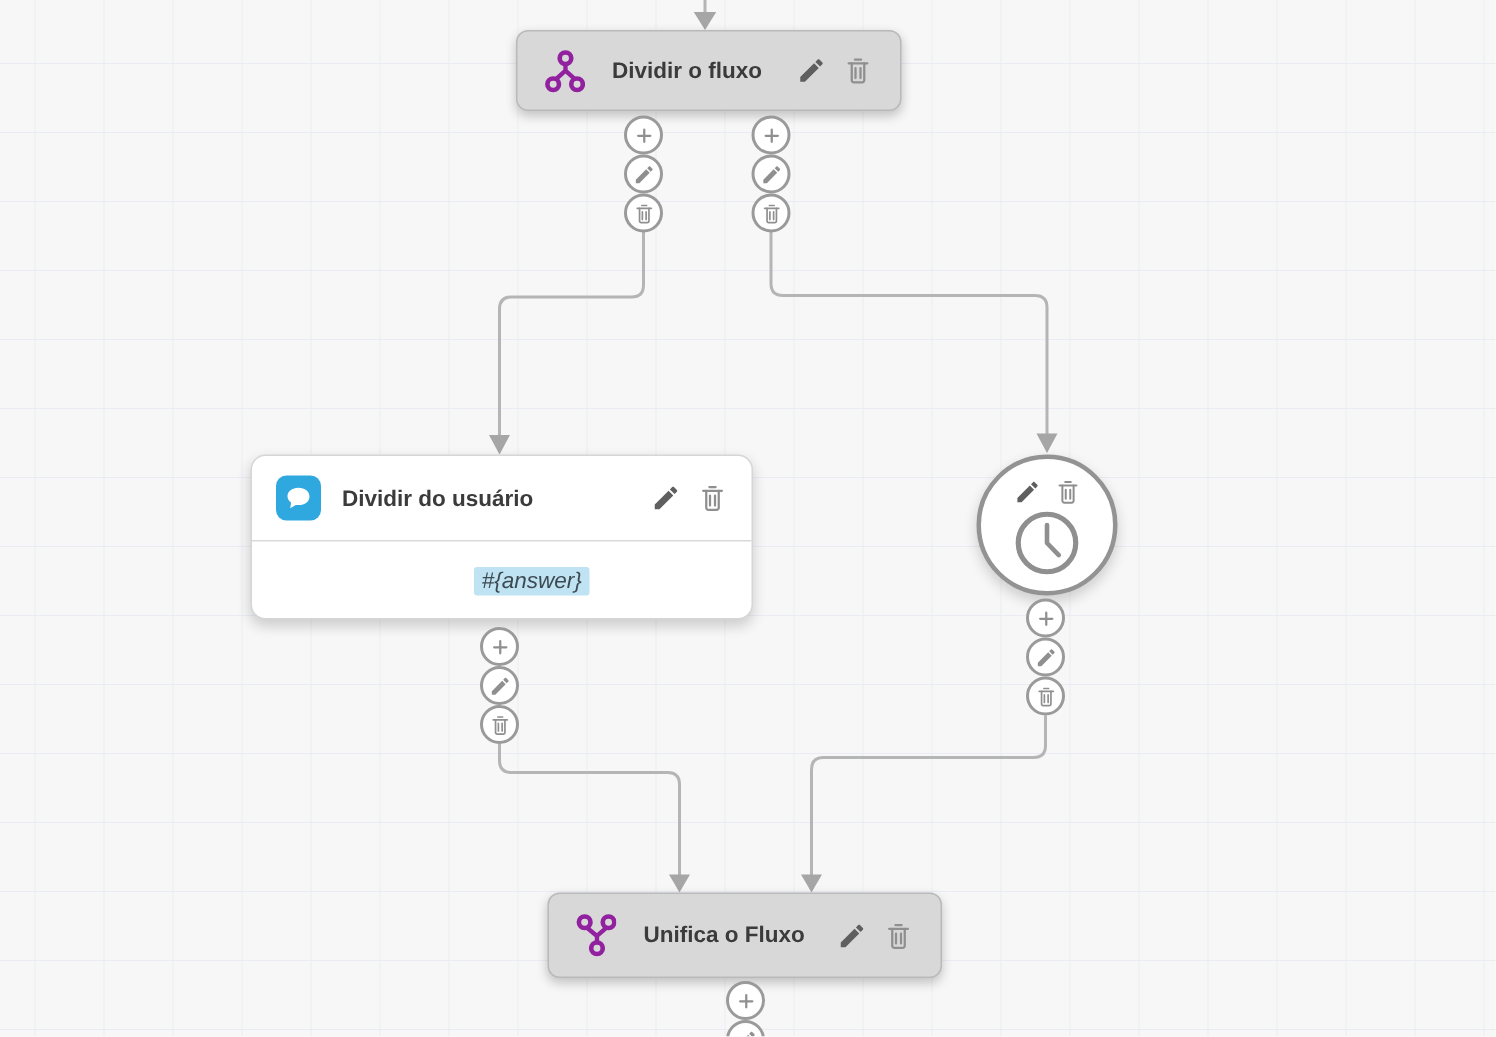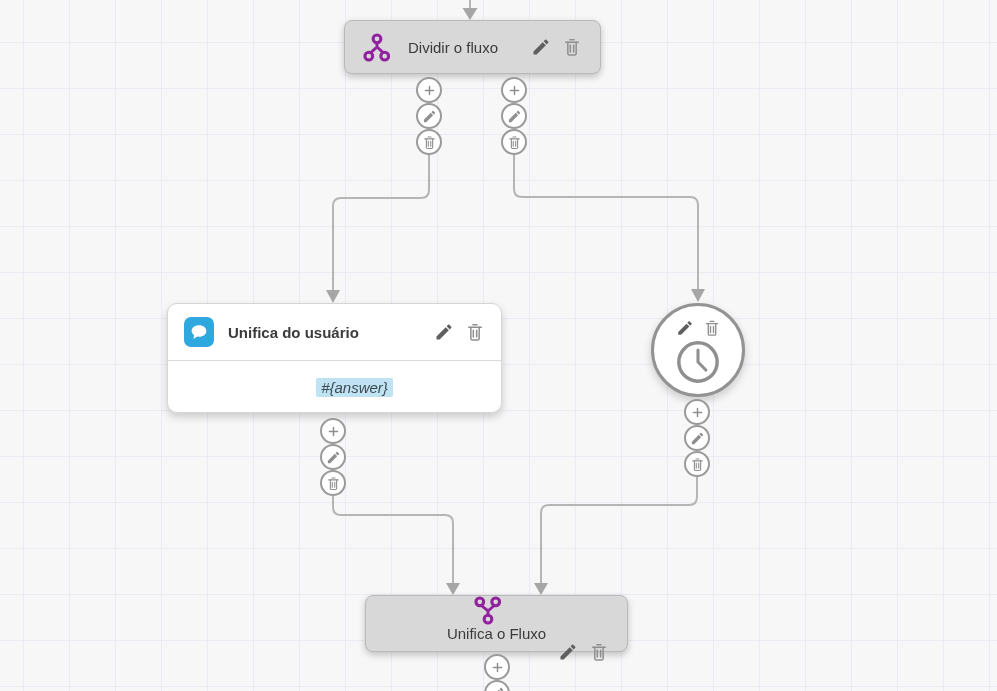--- a/index.html
+++ b/index.html
@@ -40,21 +40,21 @@
     padding: 0 18px;
     background: var(--node-gray, #d8d8d8);
     border: 1px solid var(--node-gray-border, #b9b9b9);
     border-radius: 8px;
     box-shadow: 0 3px 7px rgba(0,0,0,.22);
     cursor: pointer;
   }
   .pill-node .node-glyph { width: 27px; height: 29px; margin-right: 18px; flex: none; }
   .pill-label {
     font-size: 15px;
-    font-weight: 400;
+    font-weight: 700;
     color: var(--text-dark, #3b3b3b);
     white-space: nowrap;
   }
   .actions { display: flex; align-items: center; gap: 11px; margin-left: auto; }
   .icon-btn { width: 20px; height: 20px; cursor: pointer; flex: none; }
   .icon-dark { color: var(--icon-dark, #5f5f5f); }
   .icon-gray { color: var(--icon-gray, #8f8f8f); }
 
   
   .card-node {
@@ -262,21 +262,21 @@
       </button>
   </div>
 
   <div class="card-node" style="left:167px; top:303px; width:335px; height:110px;">
     <div class="card-header">
       <span class="chat-badge">
         <svg width="22" height="22">
             <use href="#i-bubble"></use>
           </svg>
       </span>
-      <span class="card-title">Unifica do usuário</span>
+      <span class="card-title">Dividir do usuário</span>
       <span class="actions">
         <svg class="icon-btn icon-dark">
             <use href="#i-pencil"></use>
           </svg>
         <svg class="icon-btn icon-gray">
             <use href="#i-trash"></use>
           </svg>
       </span>
     </div>
     <div class="card-body">
@@ -327,21 +327,21 @@
           <use href="#i-pencil"></use>
         </svg>
       </button>
     <button class="cbtn">
         <svg>
           <use href="#i-trash"></use>
         </svg>
       </button>
   </div>
 
-  <div class="pill-node" style="left:365px; top:595px; width:263px; height:57px;flex-direction:column;">
+  <div class="pill-node" style="left:365px; top:595px; width:263px; height:57px;">
     <svg class="node-glyph">
         <use href="#i-merge"></use>
       </svg>
     <span class="pill-label">Unifica o Fluxo</span>
     <span class="actions">
       <svg class="icon-btn icon-dark">
           <use href="#i-pencil"></use>
         </svg>
       <svg class="icon-btn icon-gray">
           <use href="#i-trash"></use>

